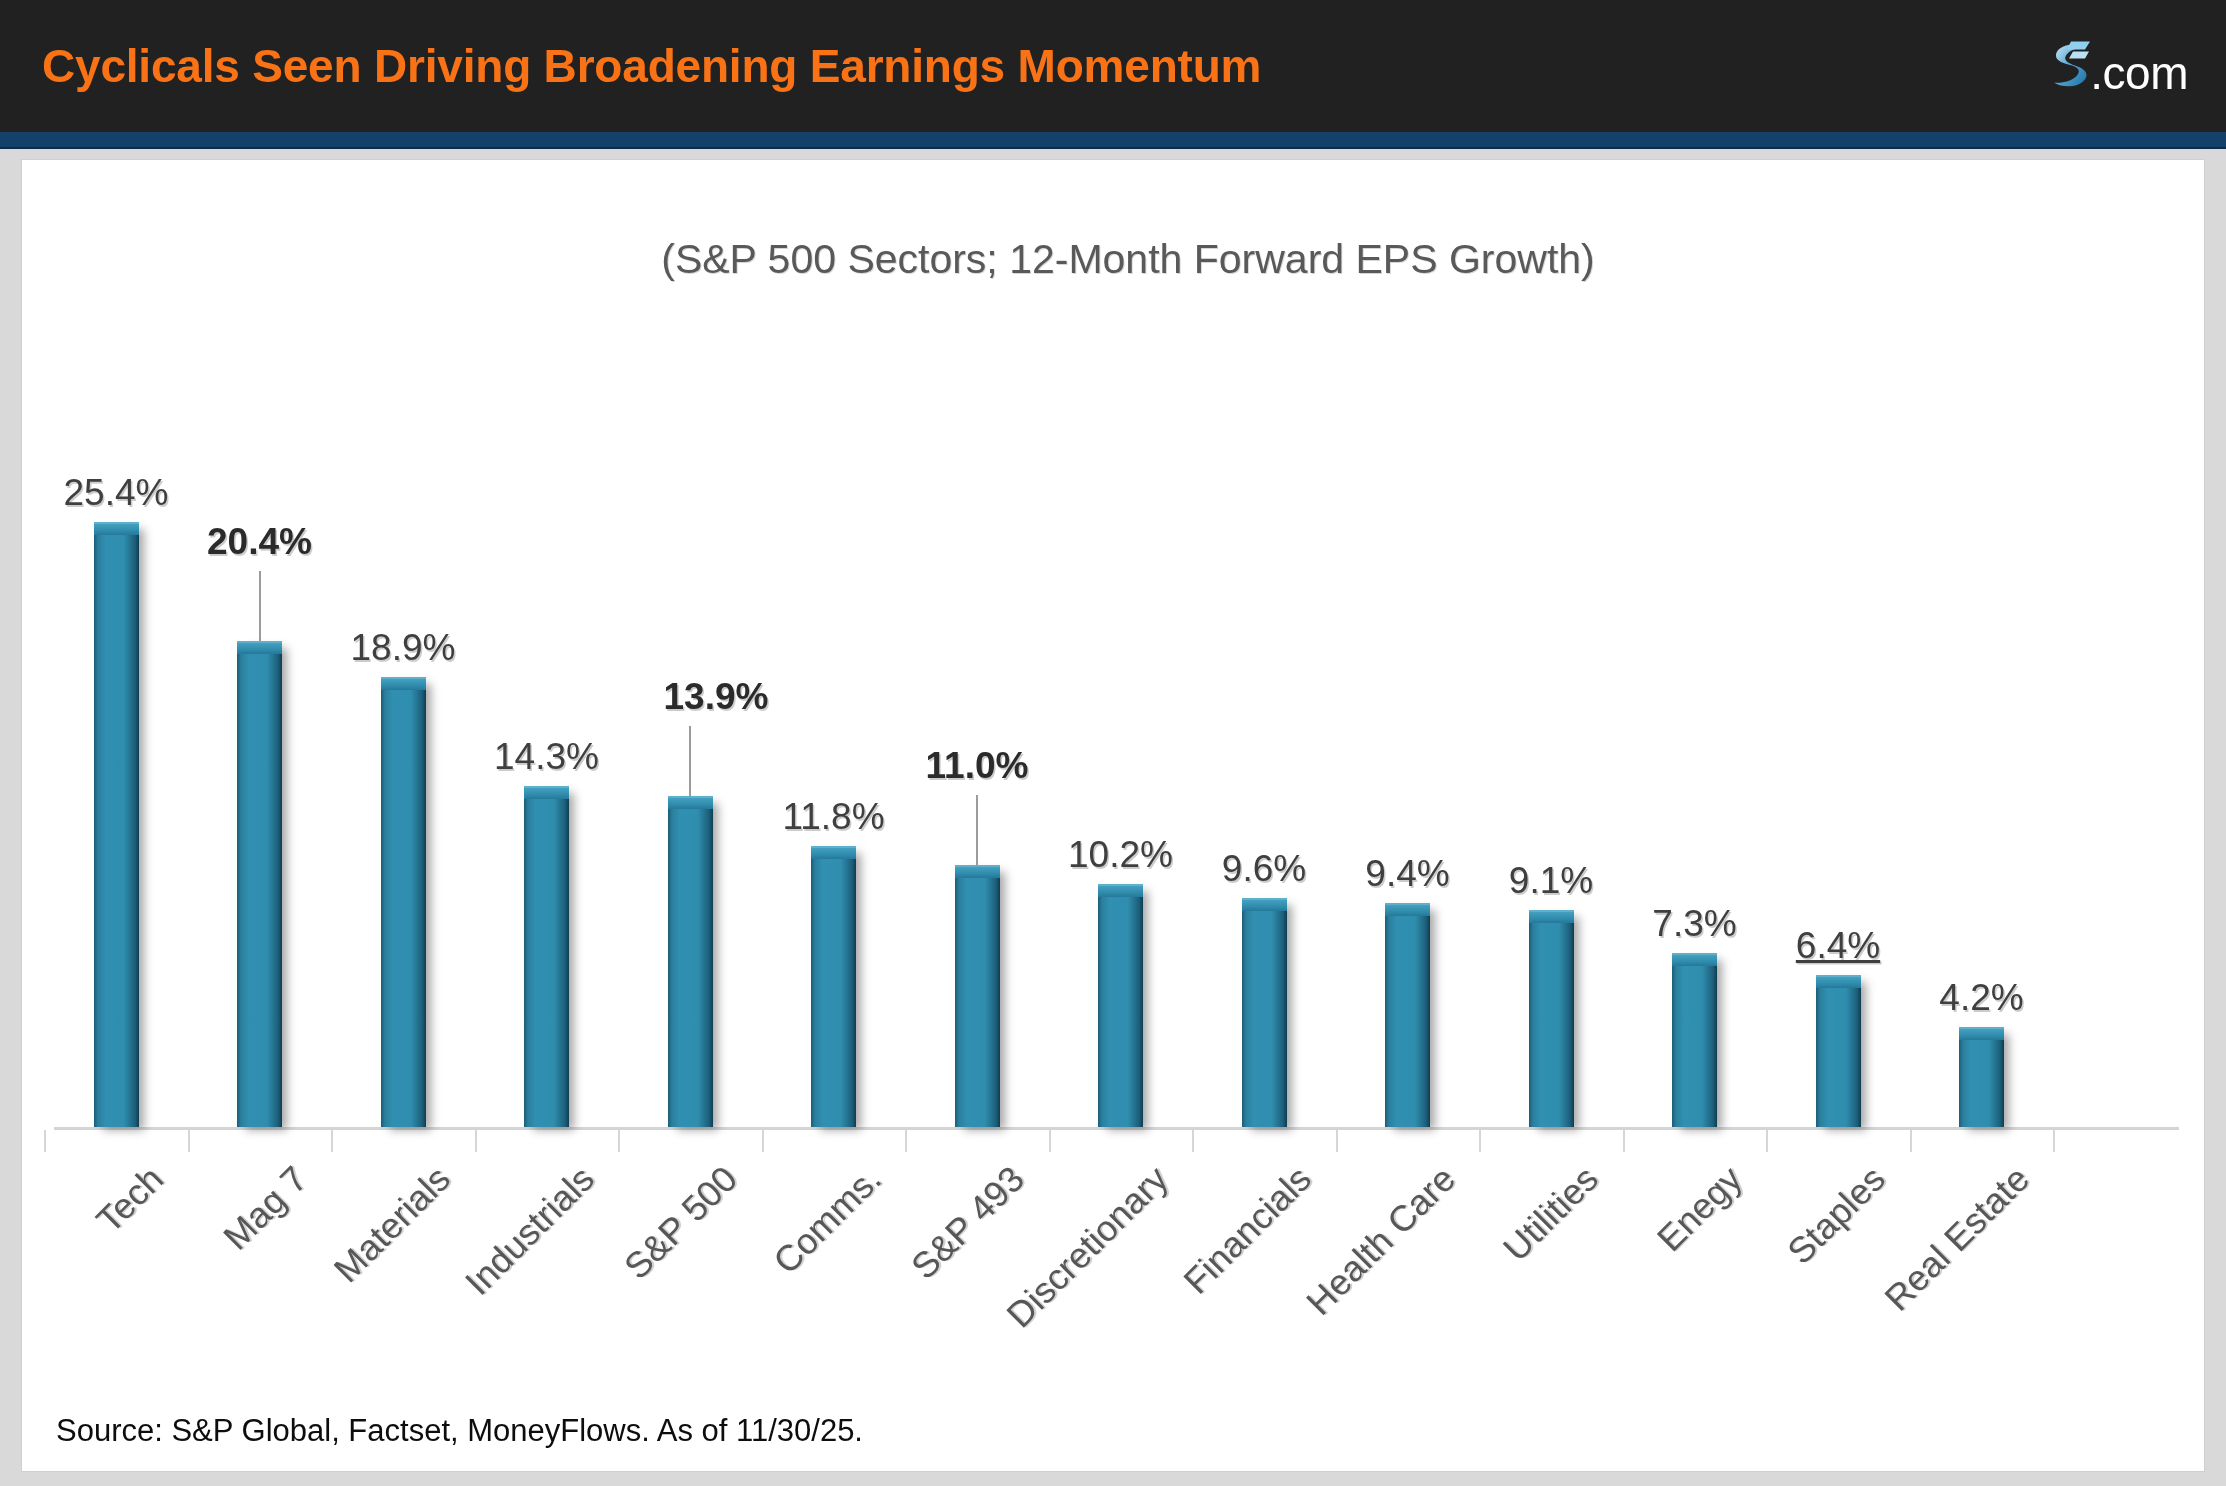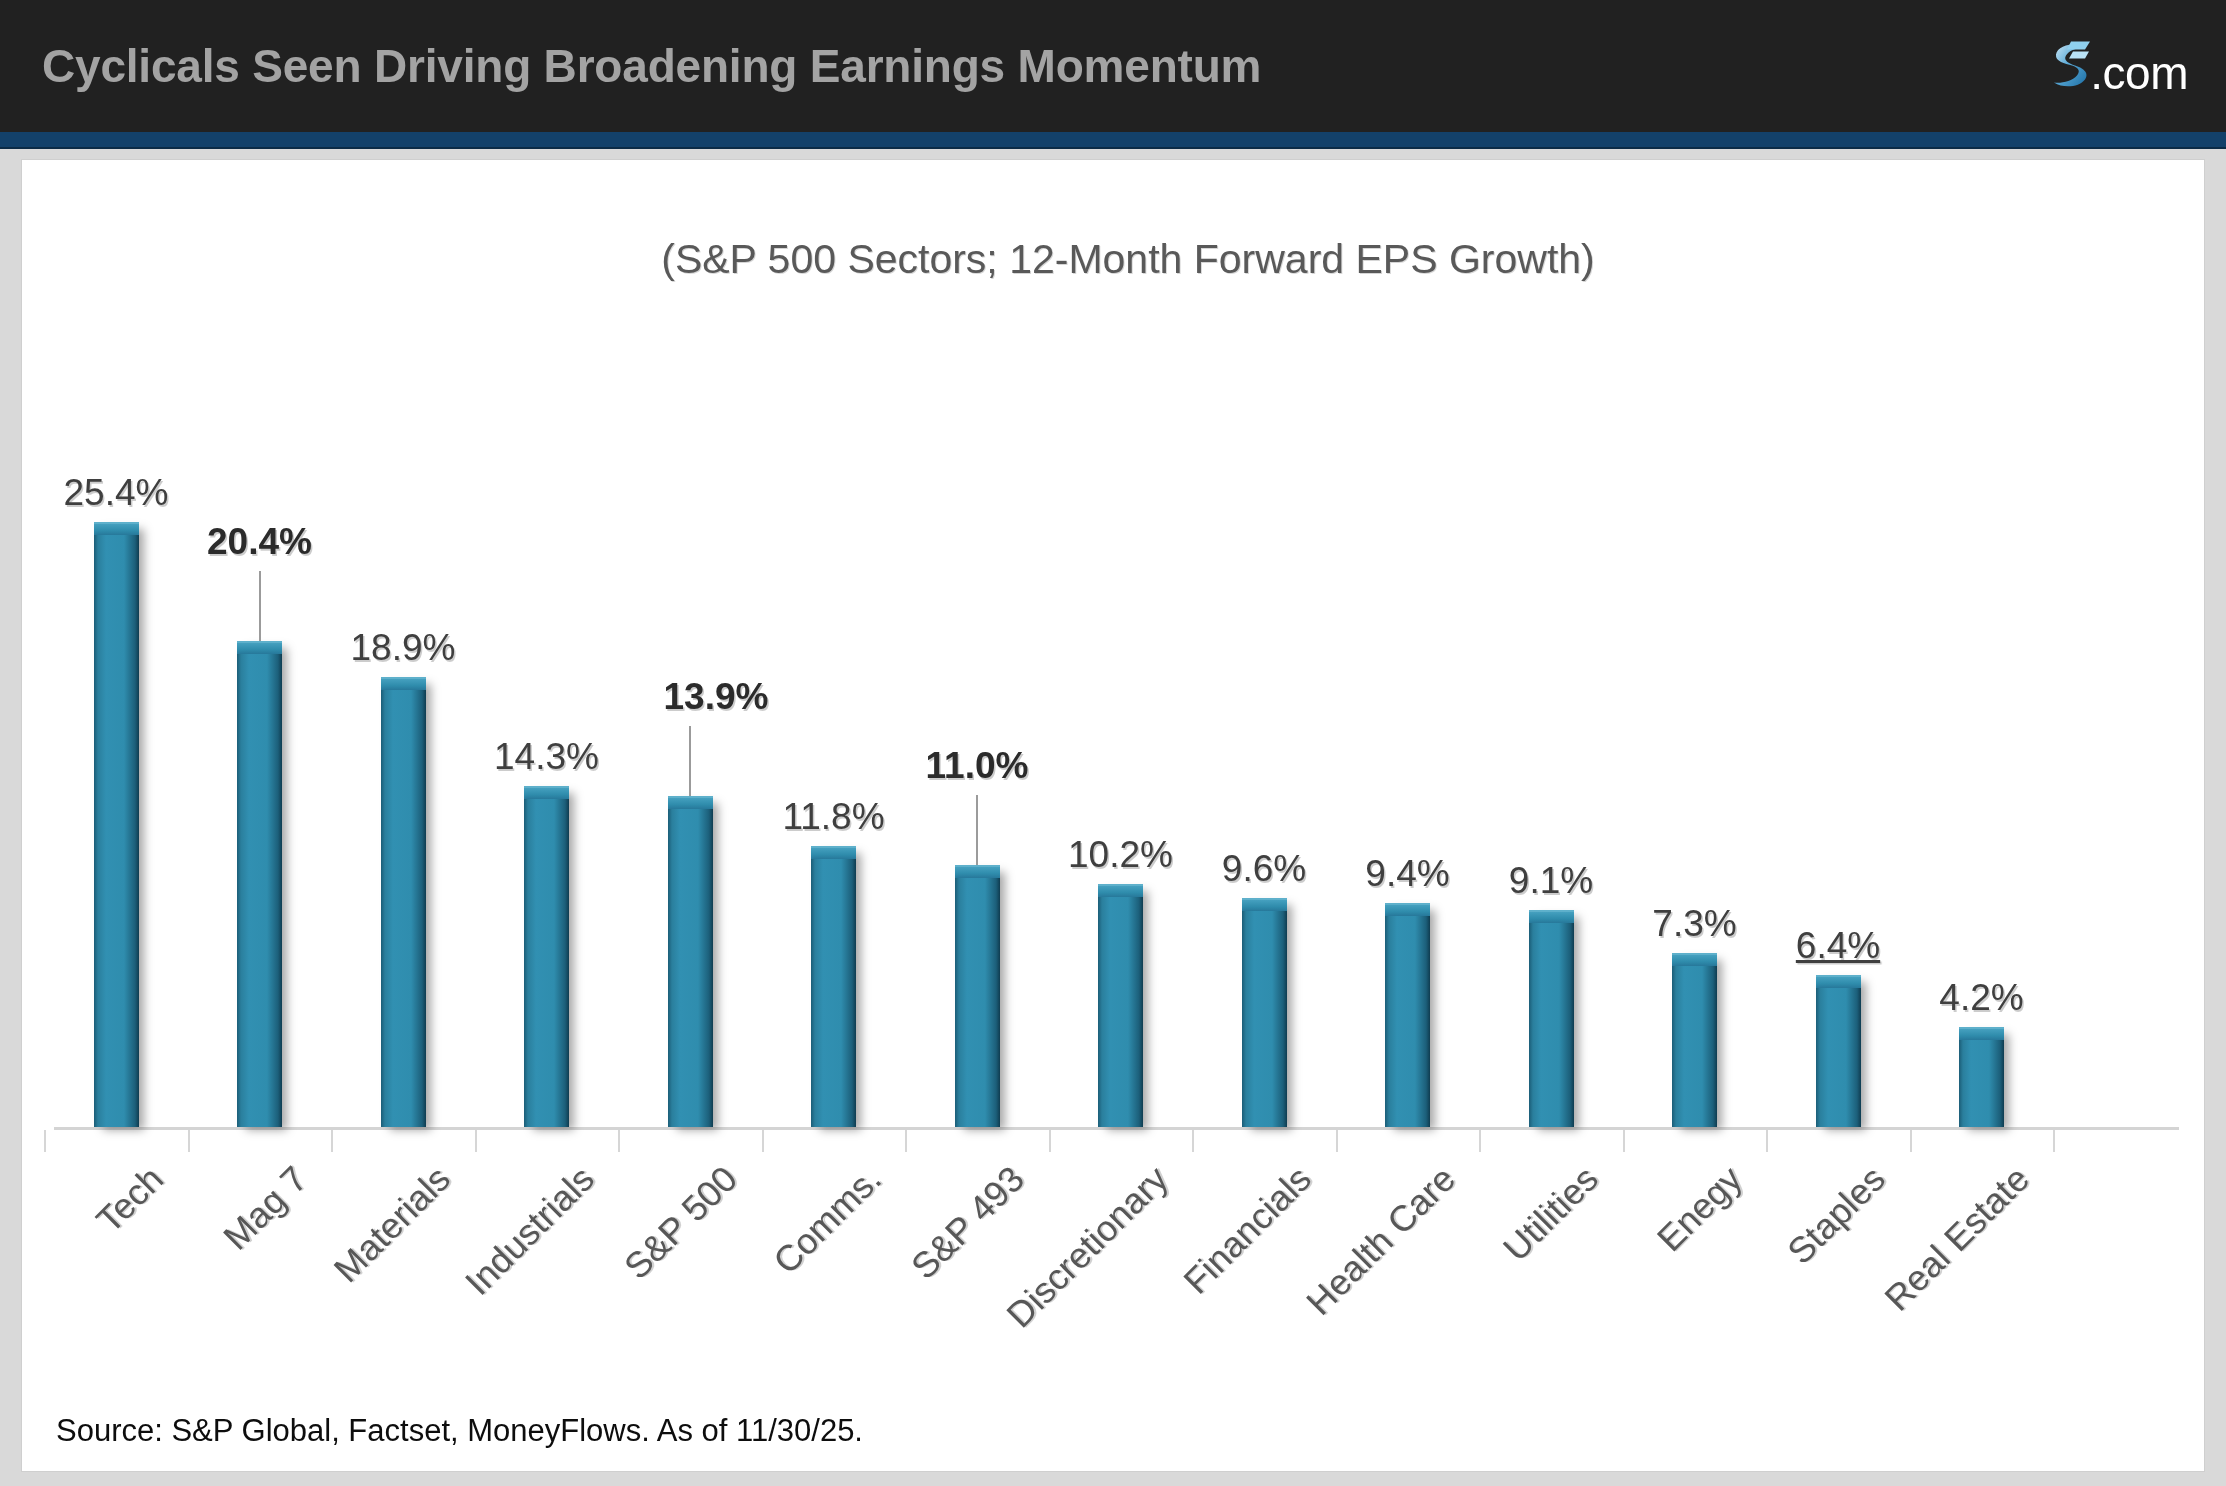--- a/index.html
+++ b/index.html
@@ -17,21 +17,21 @@
     left: 0; top: 0;
     width: 2226px;
     height: 132px;
     background: #212121;
   }
   #header-title {
     position: absolute;
     left: 42px;
     top: 50%;
     transform: translateY(-50%);
-    color: #a3a3a3;
+    color: #f97316;
     font-size: 46px;
     font-weight: bold;
     letter-spacing: -0.2px;
     white-space: nowrap;
   }
   #brand-logo {
     position: absolute;
     right: 38px;
     top: 50%;
     transform: translateY(-50%);

